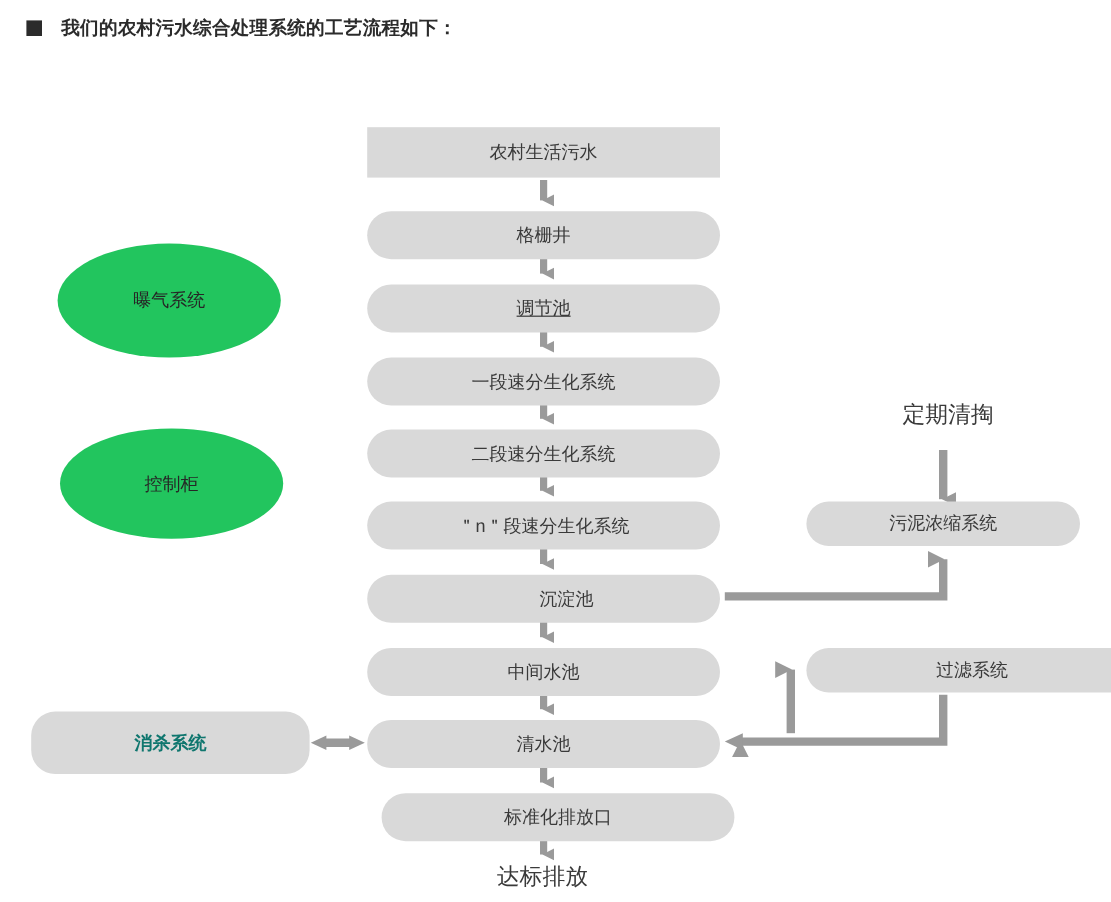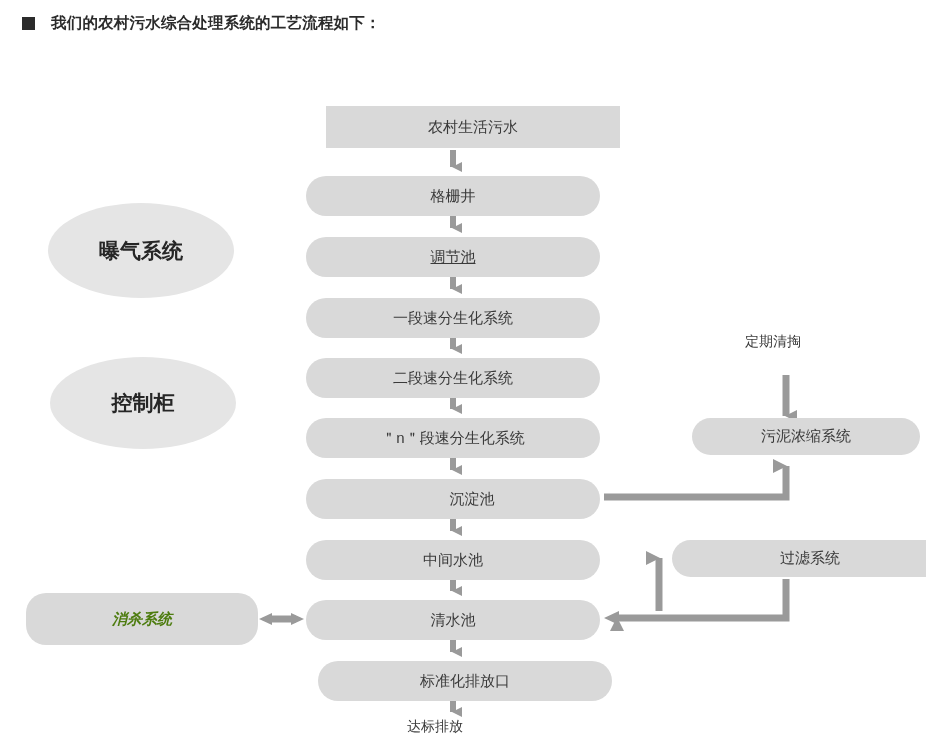--- a/index.html
+++ b/index.html
@@ -48,56 +48,54 @@
     display: flex;
     align-items: center;
     justify-content: center;
     font-size: 15px;
     color: #3a3a3a;
     box-sizing: border-box;
     white-space: nowrap;
   }
   .node.square {
     border-radius: 0;
-    margin-left: 20px;
   }
   .node.bold {
     font-weight: bold;
-    color: #4d7c0f;
-    font-style: italic;
+    color: #0f766e;
   }
 
   
   .main-node {
     left: 306px;
     width: 294px;
     height: 40px;
   }
 
   
   .ellipse {
     position: absolute;
-    background: #e5e5e5;
+    background: #22c55e;
     border-radius: 50%;
     display: flex;
     align-items: center;
     justify-content: center;
-    font-size: 21px;
-    font-weight: bold;
+    font-size: 15px;
+    font-weight: normal;
     color: #262626;
     white-space: nowrap;
   }
 
   
   .plain-label {
     position: absolute;
-    font-size: 14px;
+    font-size: 19px;
     color: #3a3a3a;
     white-space: nowrap;
-    text-align: left;
+    text-align: center;
   }
 
   
   #connectors {
     position: absolute;
     left: 0;
     top: 0;
     width: 926px;
     height: 752px;
     pointer-events: none;
@@ -182,19 +180,19 @@
 <div class="node main-node" style="top:600px;">清水池</div>
 
 <div class="node main-node" style="top:661px;margin-left:12px;">标准化排放口</div>
 
 <div class="ellipse" style="left:48px;top:203px;width:186px;height:95px;">曝气系统</div>
 
 <div class="ellipse" style="left:50px;top:357px;width:186px;height:92px;">控制柜</div>
 
 <div class="node bold" style="left:26px;top:593px;width:232px;height:52px;">消杀系统</div>
 
-<div class="node" style="left:672px;top:418px;width:228px;height:37px;margin-left:20px;">污泥浓缩系统</div>
+<div class="node" style="left:672px;top:418px;width:228px;height:37px;">污泥浓缩系统</div>
 
 <div class="node" style="left:672px;top:540px;width:276px;height:37px;">过滤系统</div>
 
 <div class="plain-label" style="left:745px;top:333px;width:90px;">定期清掏</div>
 
 <div class="plain-label" style="left:407px;top:718px;width:90px;">达标排放</div>
 
 </body></html>

